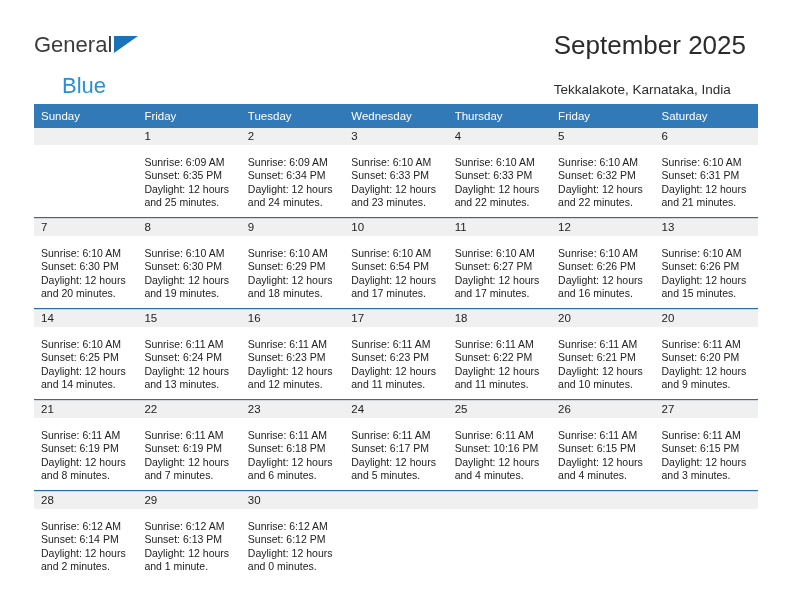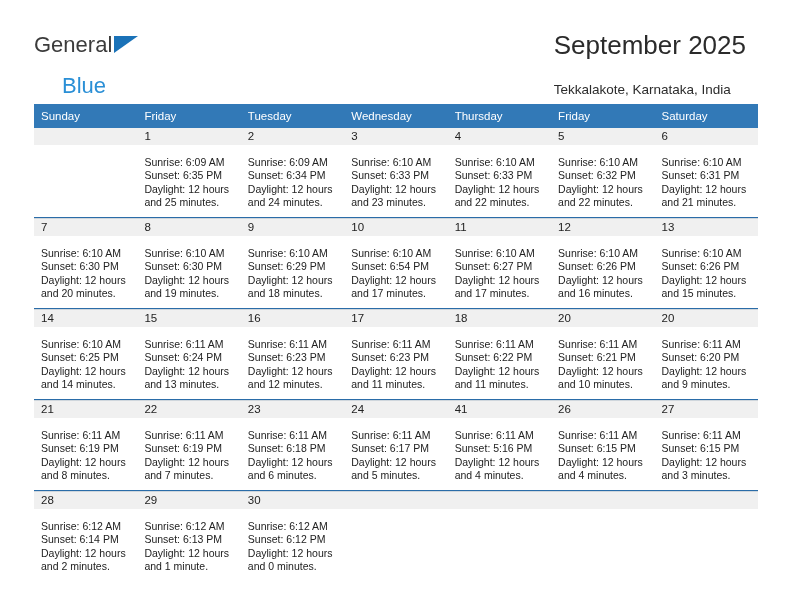--- a/index.html
+++ b/index.html
@@ -463,24 +463,24 @@
                 <div class="details">
                   <div>Sunrise: 6:11 AM</div>
                   <div>Sunset: 6:17 PM</div>
                   <div>Daylight: 12 hours</div>
                   <div>and 5 minutes.</div>
                 </div>
               </div>
             </td>
             <td>
               <div class="daycell">
-                <div class="daynum-band">41</div>
-                <div class="details">
-                  <div>Sunrise: 6:11 AM</div>
-                  <div>Sunset: 5:16 PM</div>
+                <div class="daynum-band">25</div>
+                <div class="details">
+                  <div>Sunrise: 6:11 AM</div>
+                  <div>Sunset: 10:16 PM</div>
                   <div>Daylight: 12 hours</div>
                   <div>and 4 minutes.</div>
                 </div>
               </div>
             </td>
             <td>
               <div class="daycell">
                 <div class="daynum-band">26</div>
                 <div class="details">
                   <div>Sunrise: 6:11 AM</div>

